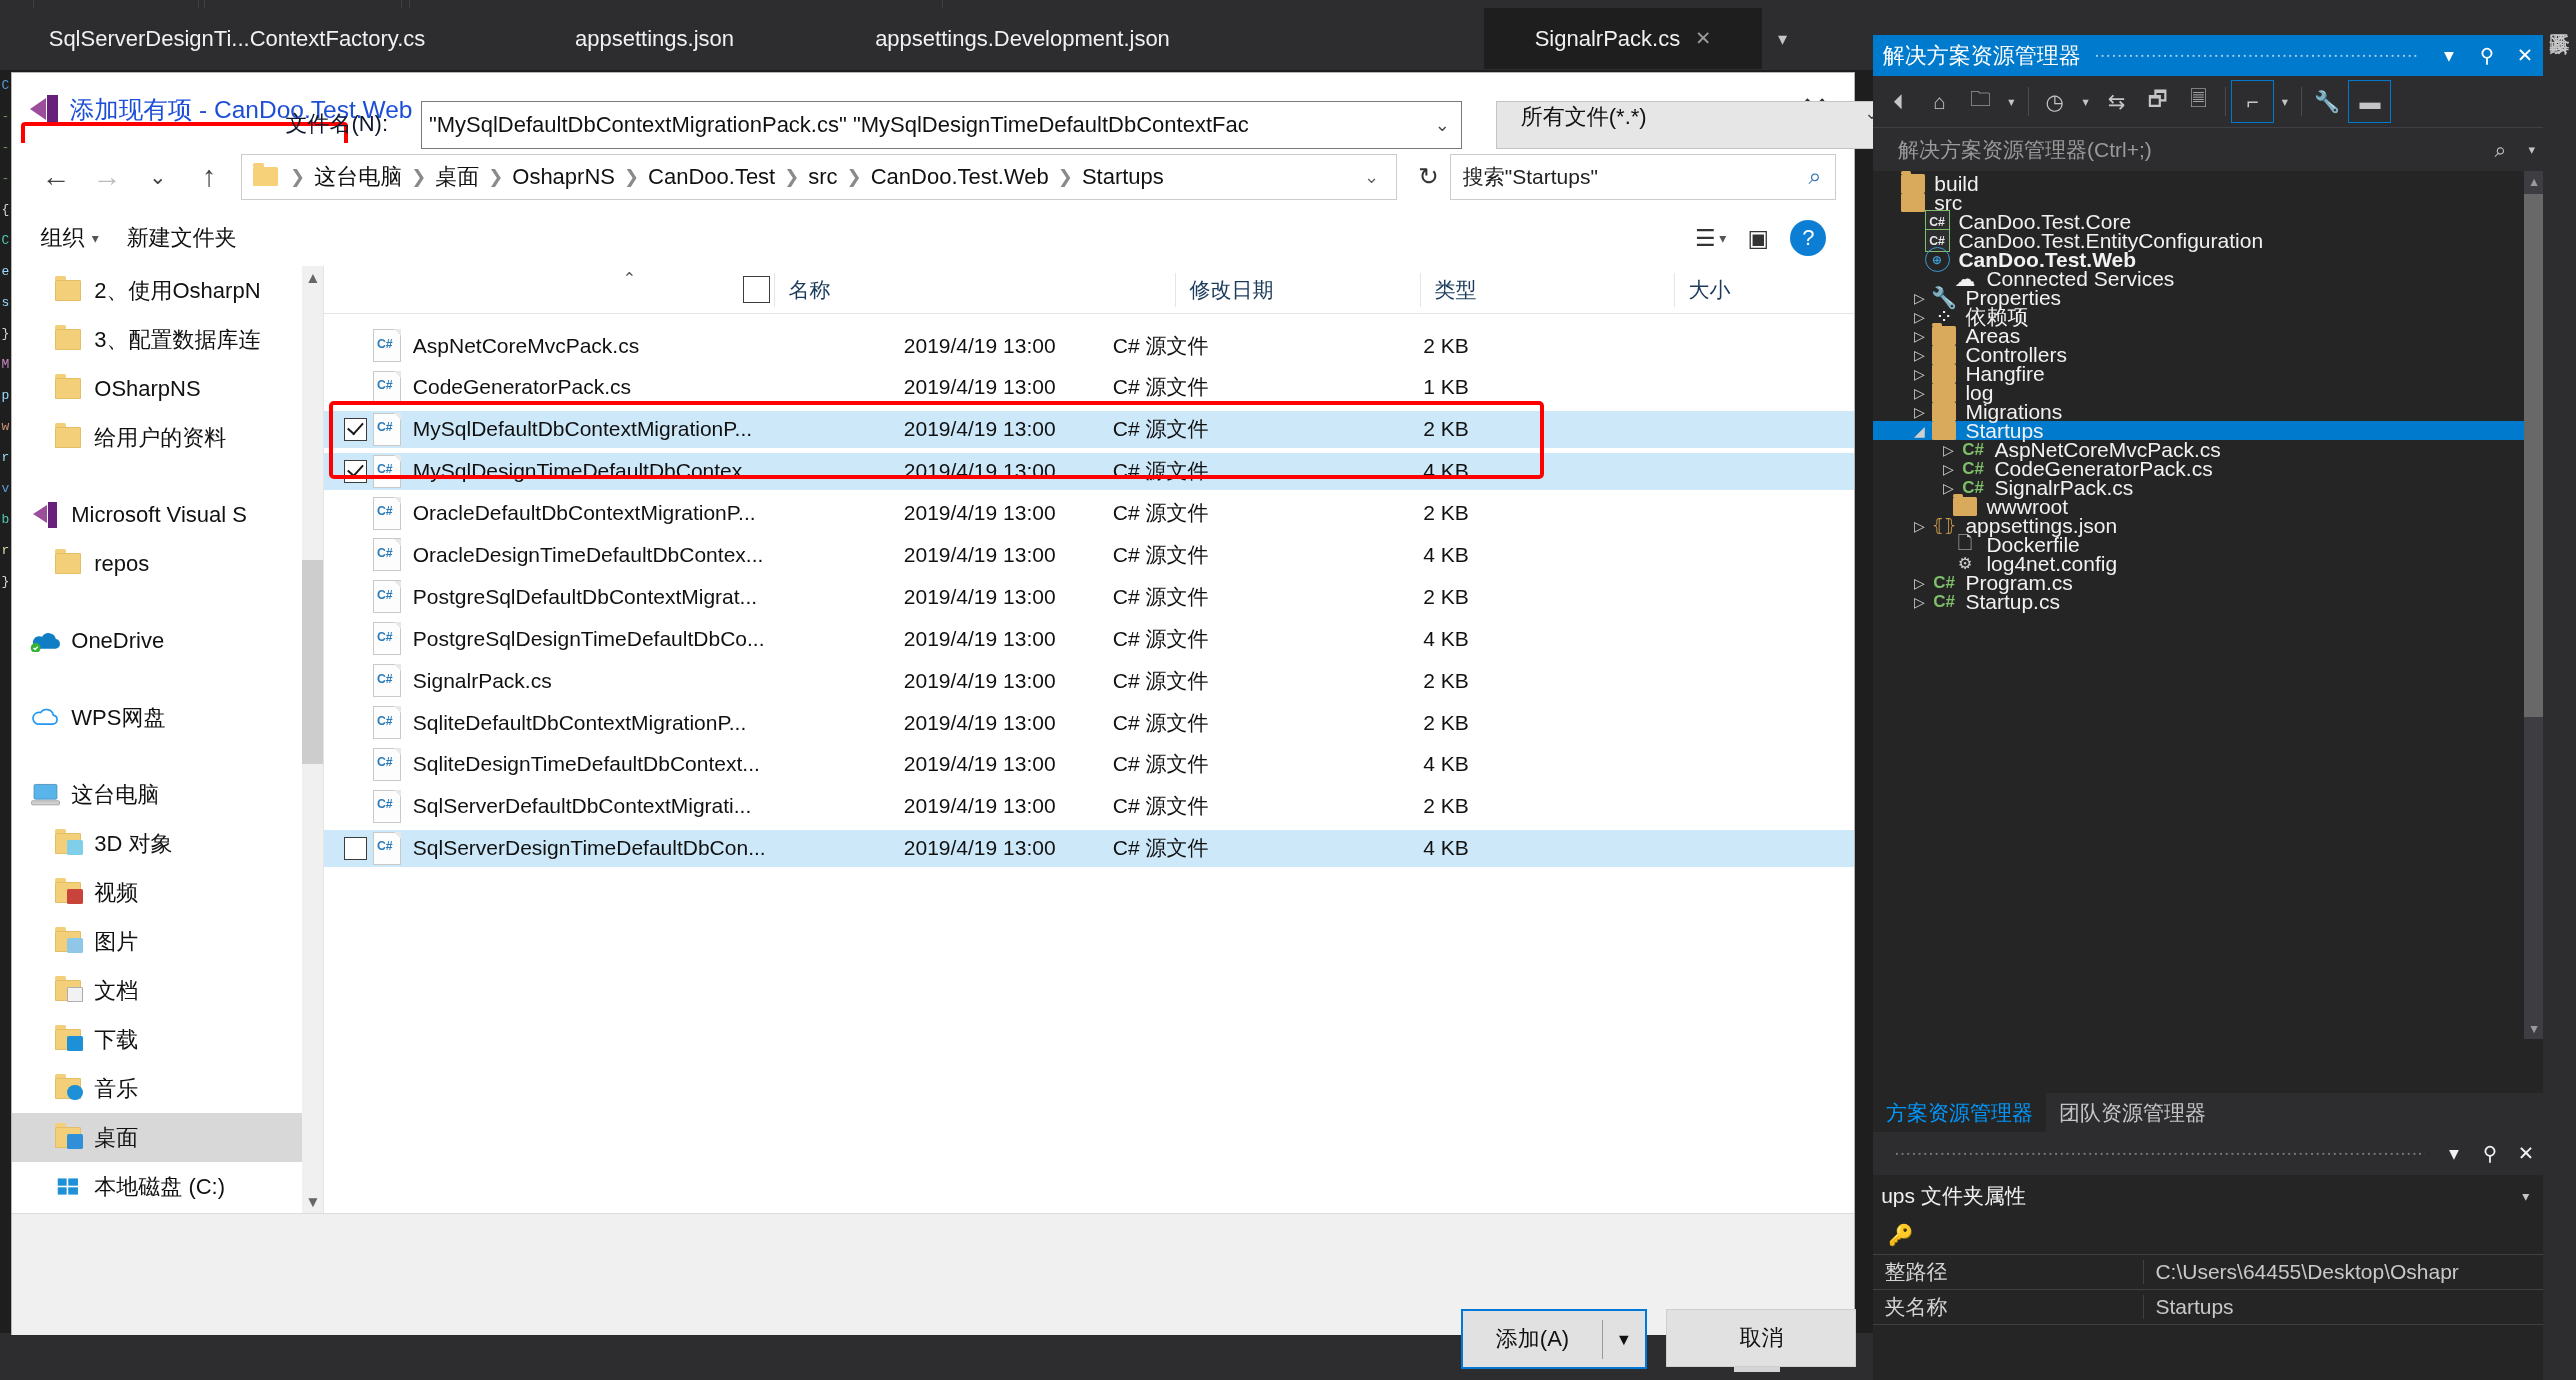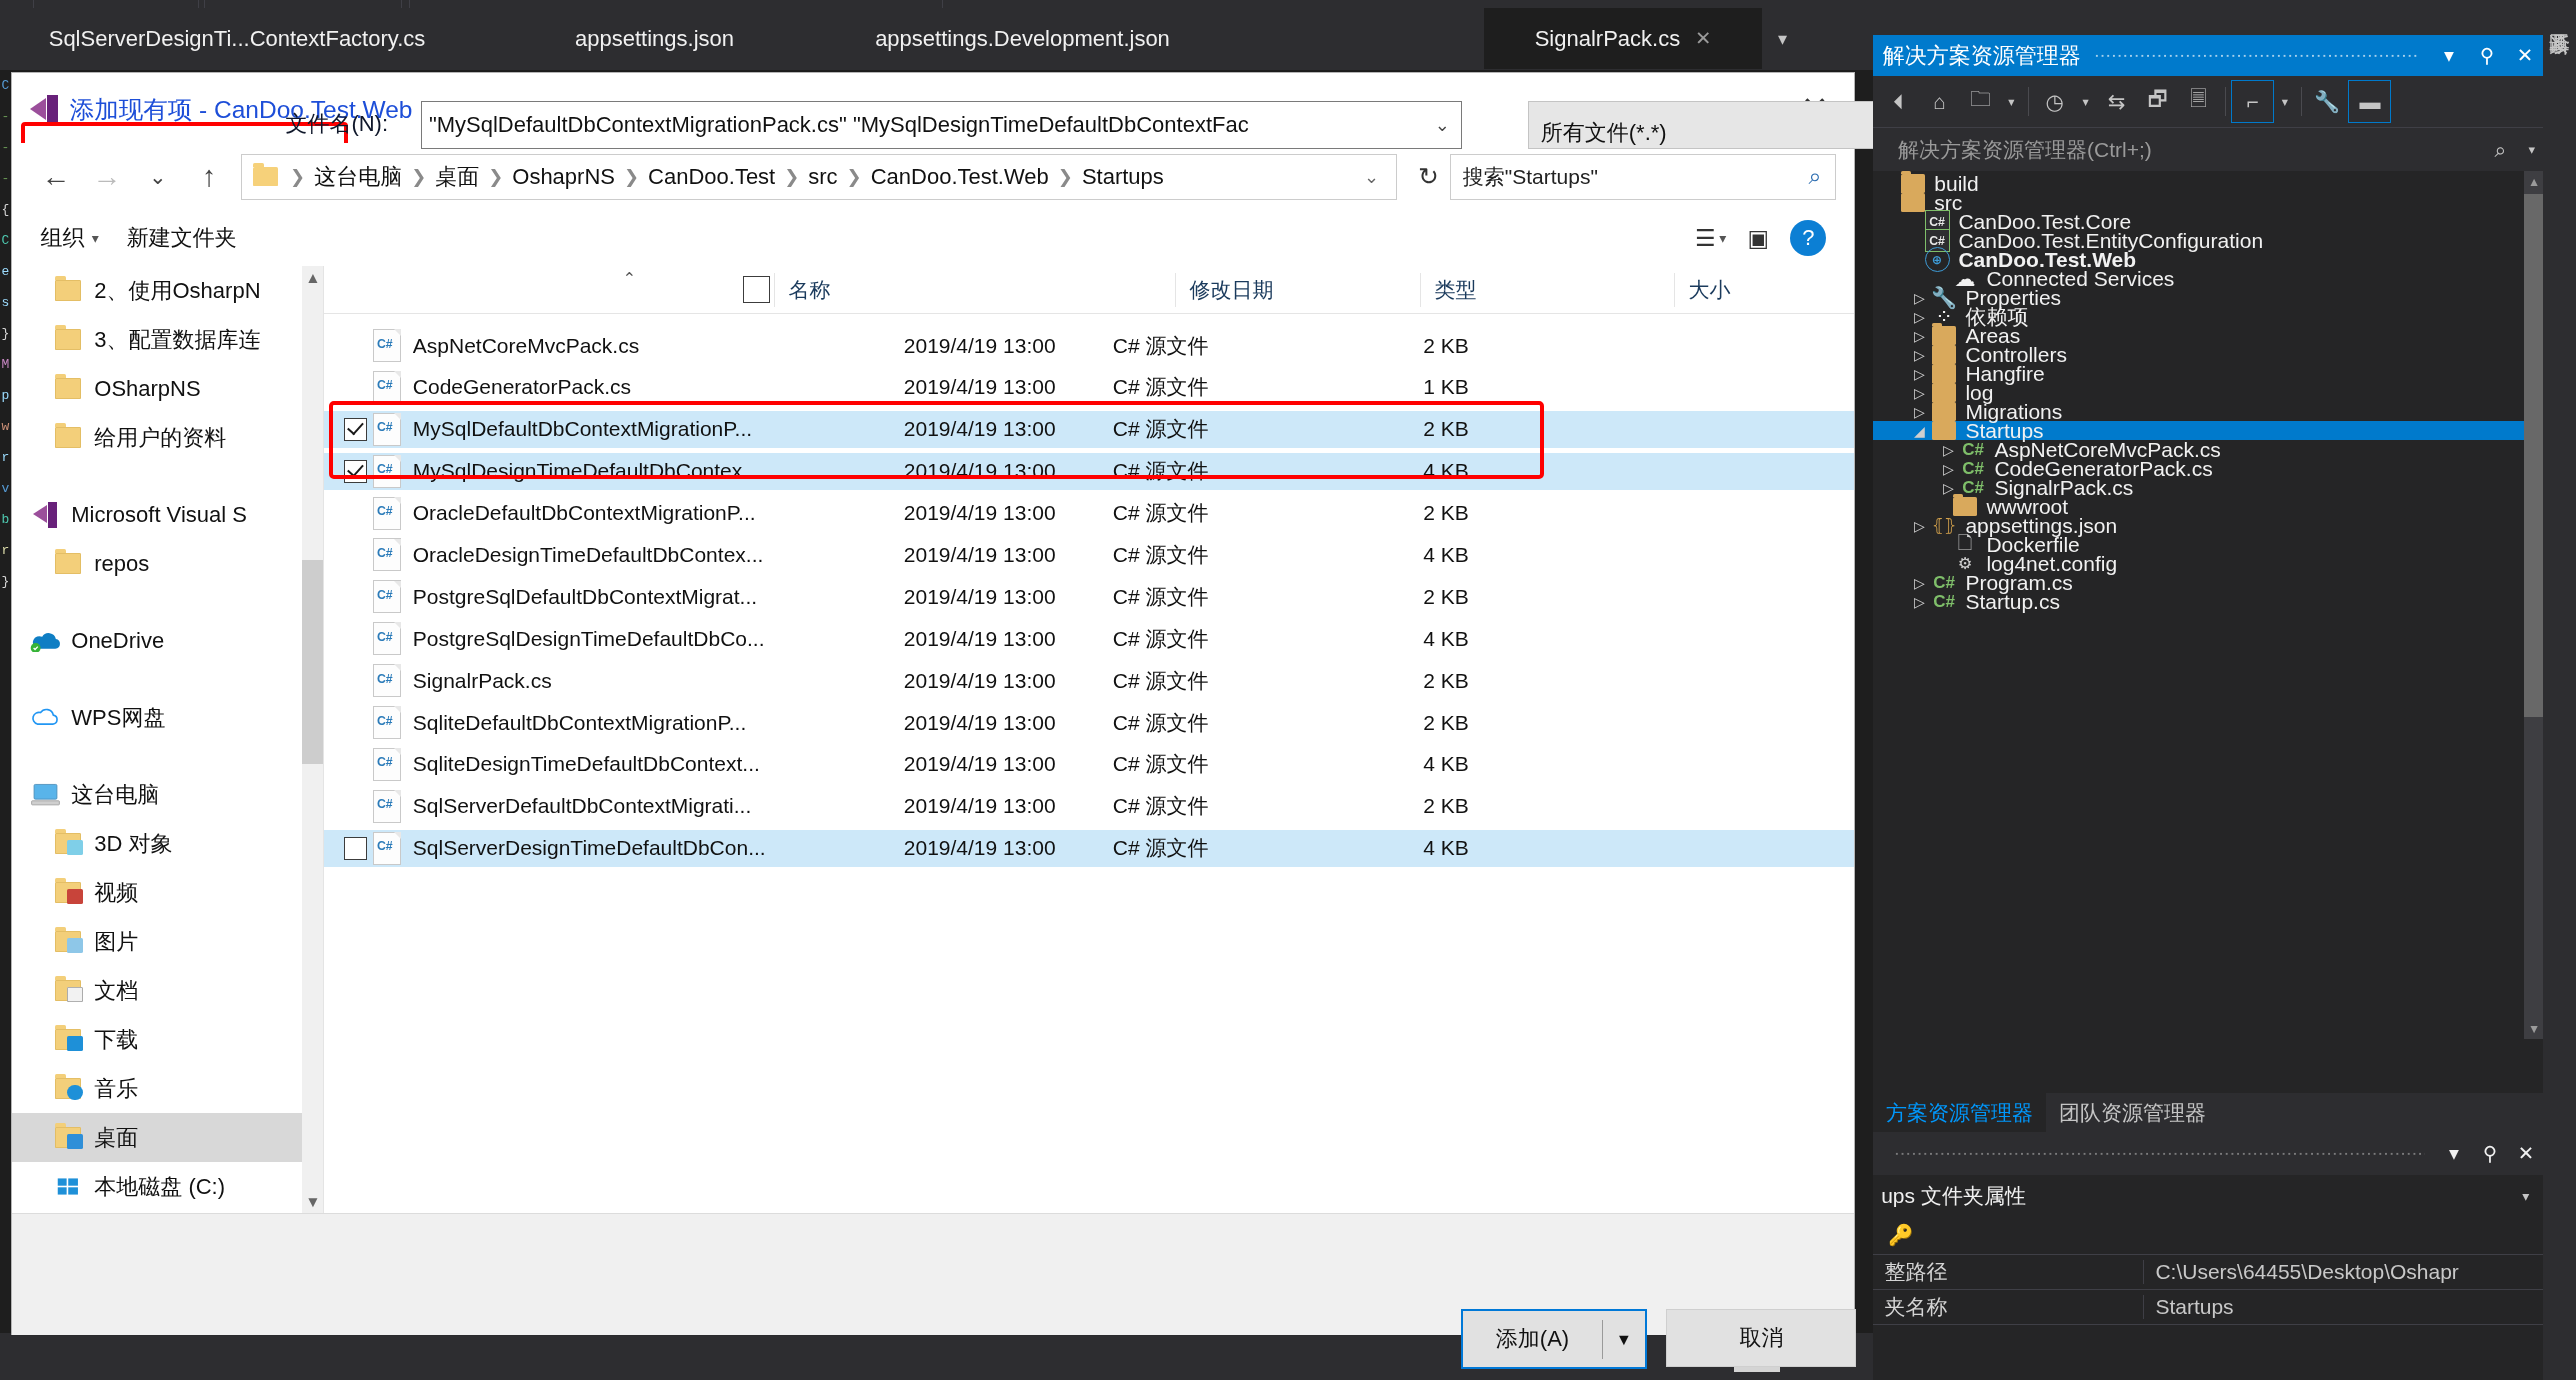--- a/index.html
+++ b/index.html
@@ -109,22 +109,22 @@
   .fsize{width:119px;text-align:right;white-space:nowrap;}
   .red-box-rows{position:absolute;left:4.9px;width:1207px;border:4.9px solid #ff0000;border-radius:4.9px;pointer-events:none;}
 
   
   .dlg-footer{position:absolute;left:0;top:1140px;width:1842px;height:121px;background:#f0f0f0;border-top:0.8px solid #dcdcdc;}
   .fn-label{position:absolute;left:273px;top:36px;font-size:22px;color:#0f172a;}
   .fn-input{position:absolute;left:409px;top:28px;width:1039px;height:46px;border:0.8px solid #7a7a7a;background:#fff;
             display:flex;align-items:center;}
   .fn-input .val{flex:1;font-size:22px;color:#111;padding-left:6.5px;white-space:nowrap;overflow:hidden;}
   .fn-input .cv{width:38px;text-align:center;color:#444;font-size:18px;}
-  .ftype-sel{position:absolute;left:1516px;top:28px;width:384px;height:46px;border:0.8px solid #c4c4c4;background:#e6e6e6;
-             display:flex;align-items:flex-end;}
+  .ftype-sel{position:absolute;left:1484px;top:28px;width:384px;height:46px;border:0.8px solid #c4c4c4;background:#e6e6e6;
+             display:flex;align-items:flex-start;padding-left:12px;}
   .ftype-sel .val{flex:1;font-size:22px;color:#111;padding-left:11.4px;white-space:nowrap;}
   .ftype-sel .cv{width:43px;text-align:center;color:#444;font-size:18px;}
   .btn-add{position:absolute;left:1449px;top:1236px;width:182px;height:56px;border:2.5px solid #0078d7;background:#e1e1e1;
            display:flex;align-items:center;}
   .btn-add .lbl{flex:1;text-align:center;font-size:22px;color:#111;}
   .btn-add .split{width:0.8px;height:39px;background:#9a9a9a;}
   .btn-add .cv{width:43px;text-align:center;font-size:16.4px;color:#111;}
   .btn-cancel{position:absolute;left:1654px;top:1236px;width:188px;height:56px;background:#e1e1e1;border:0.8px solid #cfcfcf;
               display:flex;align-items:center;justify-content:center;font-size:22px;color:#111;}
 

